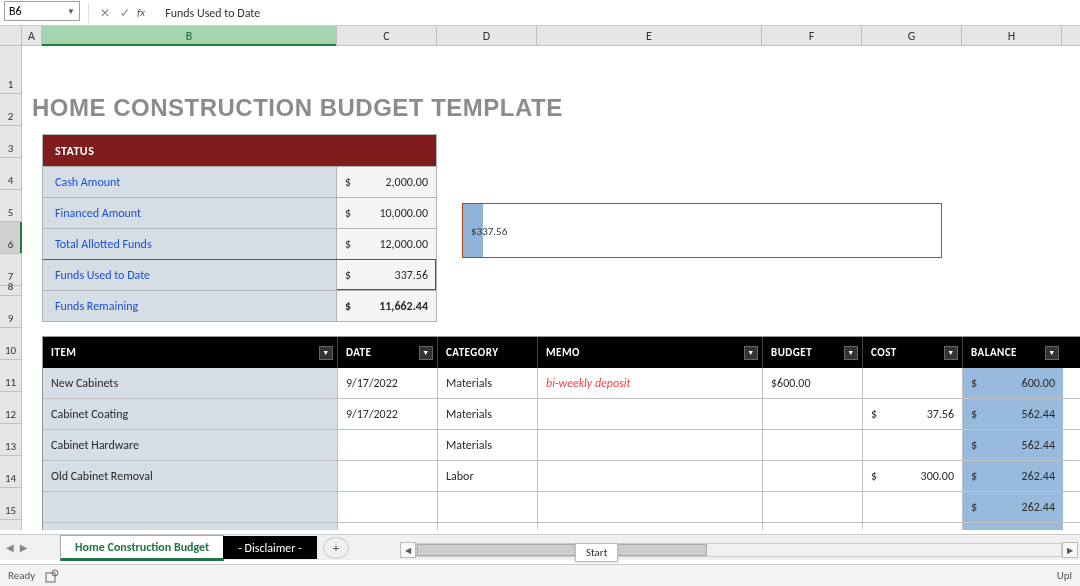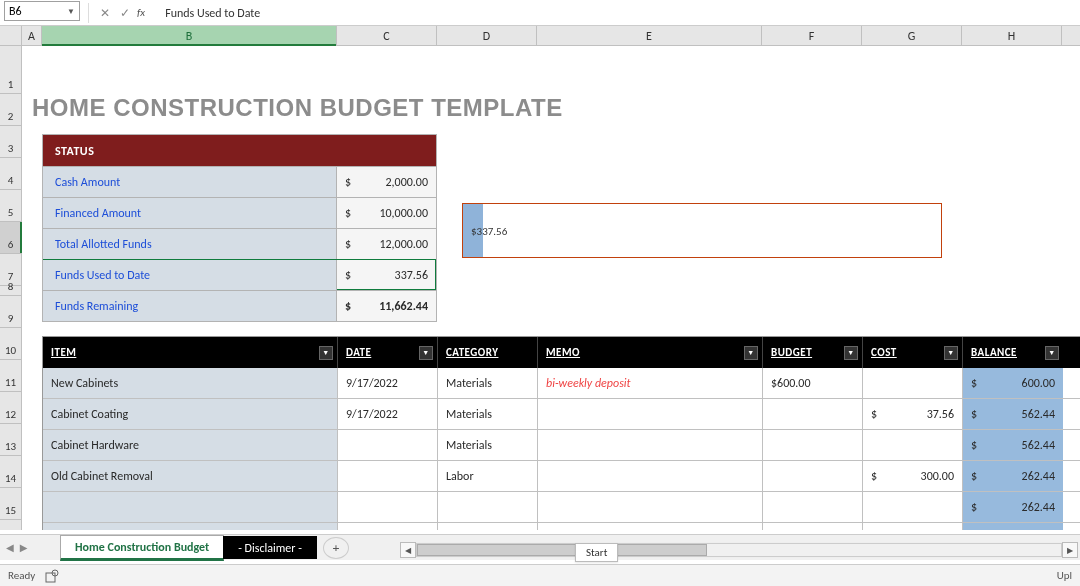--- a/index.html
+++ b/index.html
@@ -64,21 +64,21 @@
 .st-row.sel .st-label { position: relative; }
 
 
 .chart { position: absolute; left: 440px; top: 117px; width: 480px; height: 55px; border: 1px solid #c2410c; }
 .chart-bar { position: absolute; left: 0; top: 0; bottom: 0; width: 20px; background: #8fb3d9; }
 .chart-lbl { position: absolute; left: 8px; top: 50%; transform: translateY(-50%); font-size: 11px; color: #333; }
 
 
 .item-tbl { position: absolute; left: 20px; top: 250px; width: 1038px; border-top: 1px solid #999; border-left: 1px solid #999; font-size: 12px; }
 .it-hdr { display: flex; background: #000; color: #fff; height: 31px; font-weight: 700; }
-.it-hdr > div { display: flex; align-items: center; padding-left: 8px; border-right: 1px solid #444; font-size: 11px; letter-spacing: 0.5px; position: relative; text-decoration: underline; }
+.it-hdr > div { display: flex; align-items: center; padding-left: 8px; border-right: 1px solid #444; font-size: 11px; letter-spacing: 0.5px; position: relative; }
 .it-hdr .dd { position: absolute; right: 4px; top: 50%; transform: translateY(-50%); width: 14px; height: 14px; background: #333; border: 1px solid #666; display: flex; align-items: center; justify-content: center; font-size: 7px; color: #fff; }
 .c-item { width: 295px; }
 .c-date { width: 100px; }
 .c-cat { width: 100px; }
 .c-memo { width: 225px; }
 .c-budget { width: 100px; }
 .c-cost { width: 100px; }
 .c-bal { width: 100px; border-right: none !important; }
 .it-row { display: flex; height: 31px; border-bottom: 1px solid #c0c0c0; }
 .it-row > div { border-right: 1px solid #c0c0c0; display: flex; align-items: center; padding: 0 8px; color: #2a2a2a; background: #fff; }

